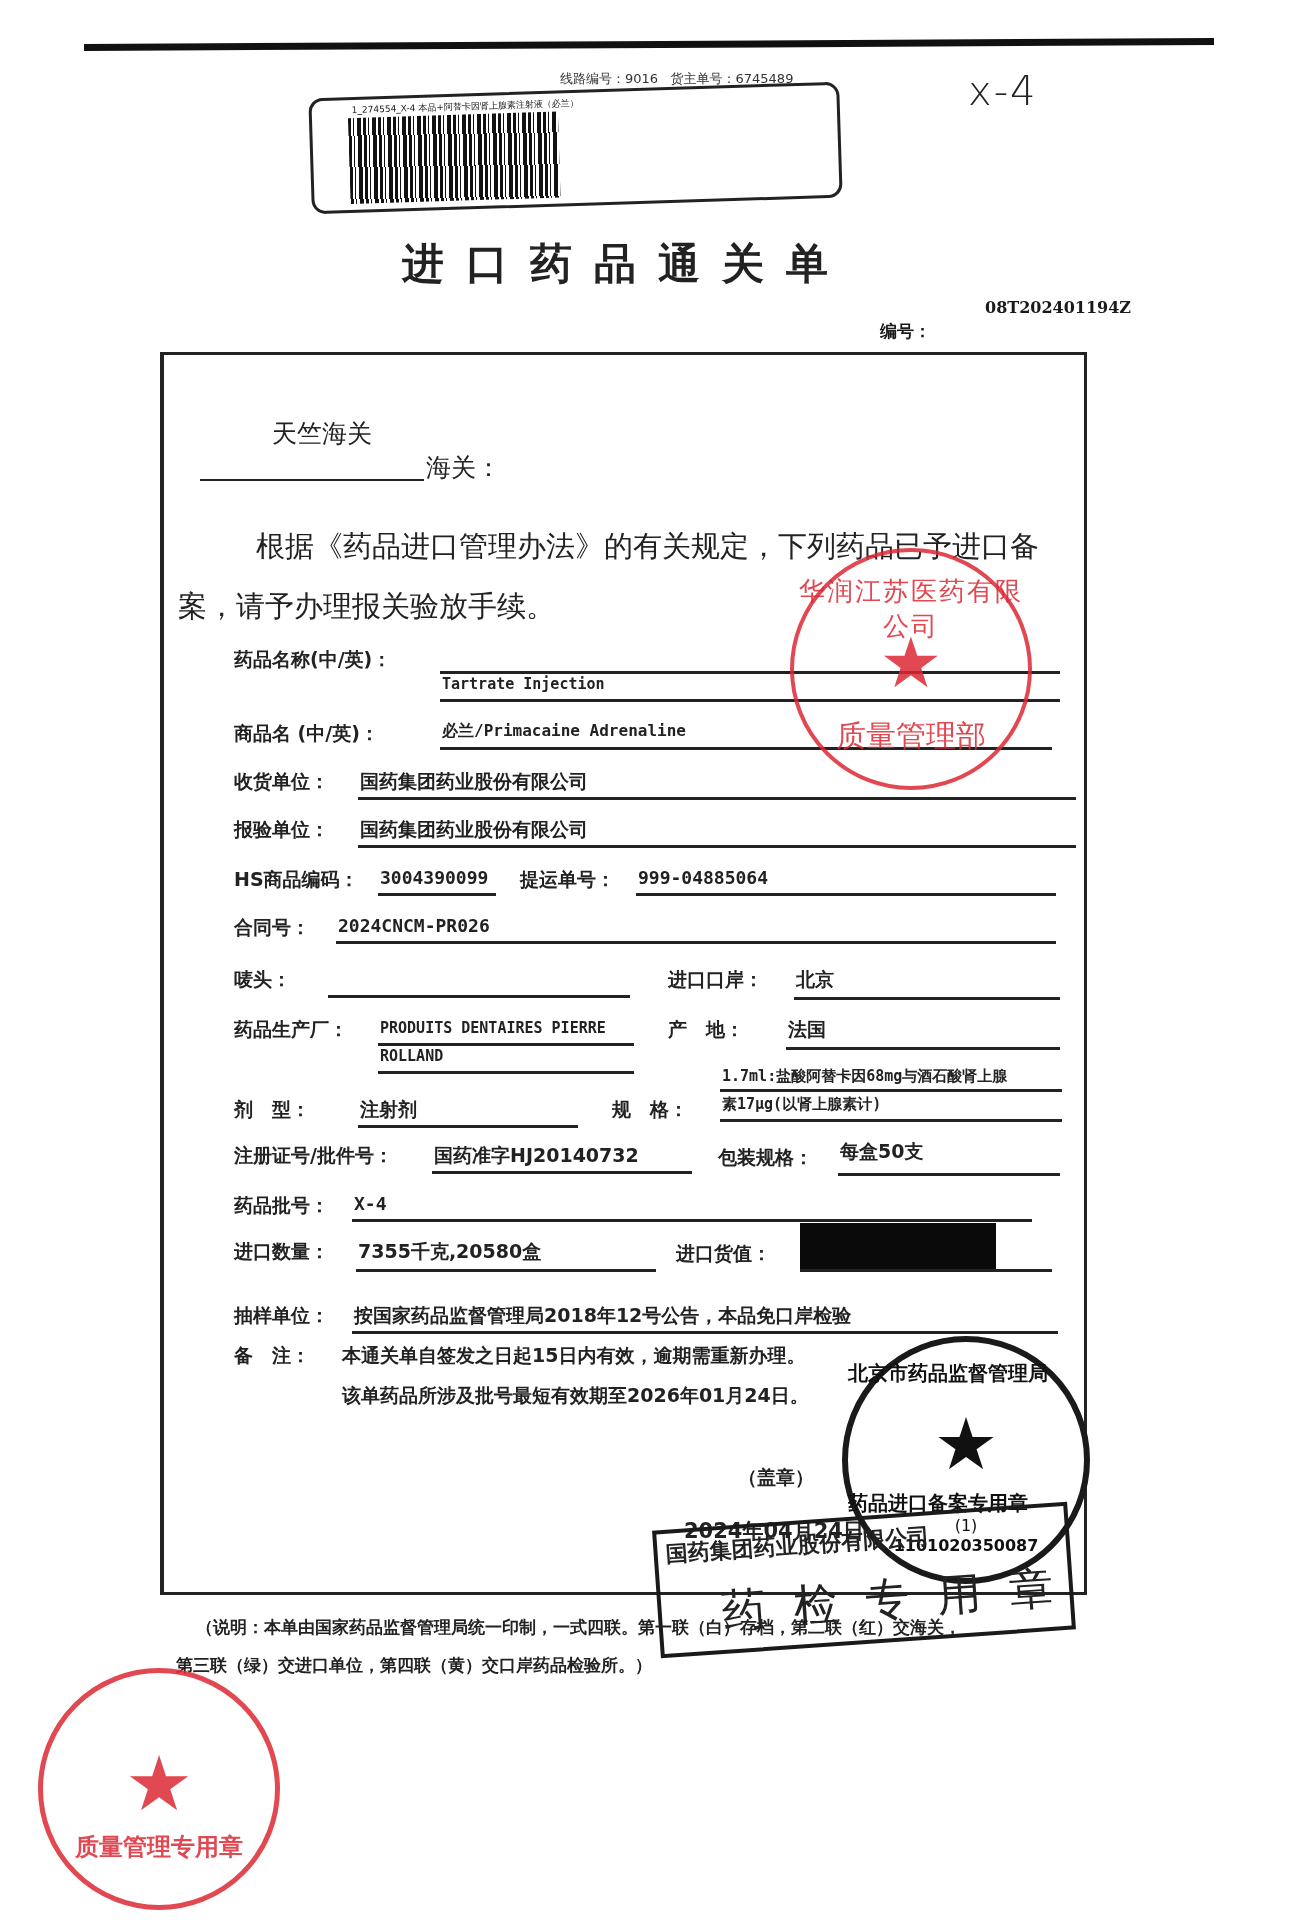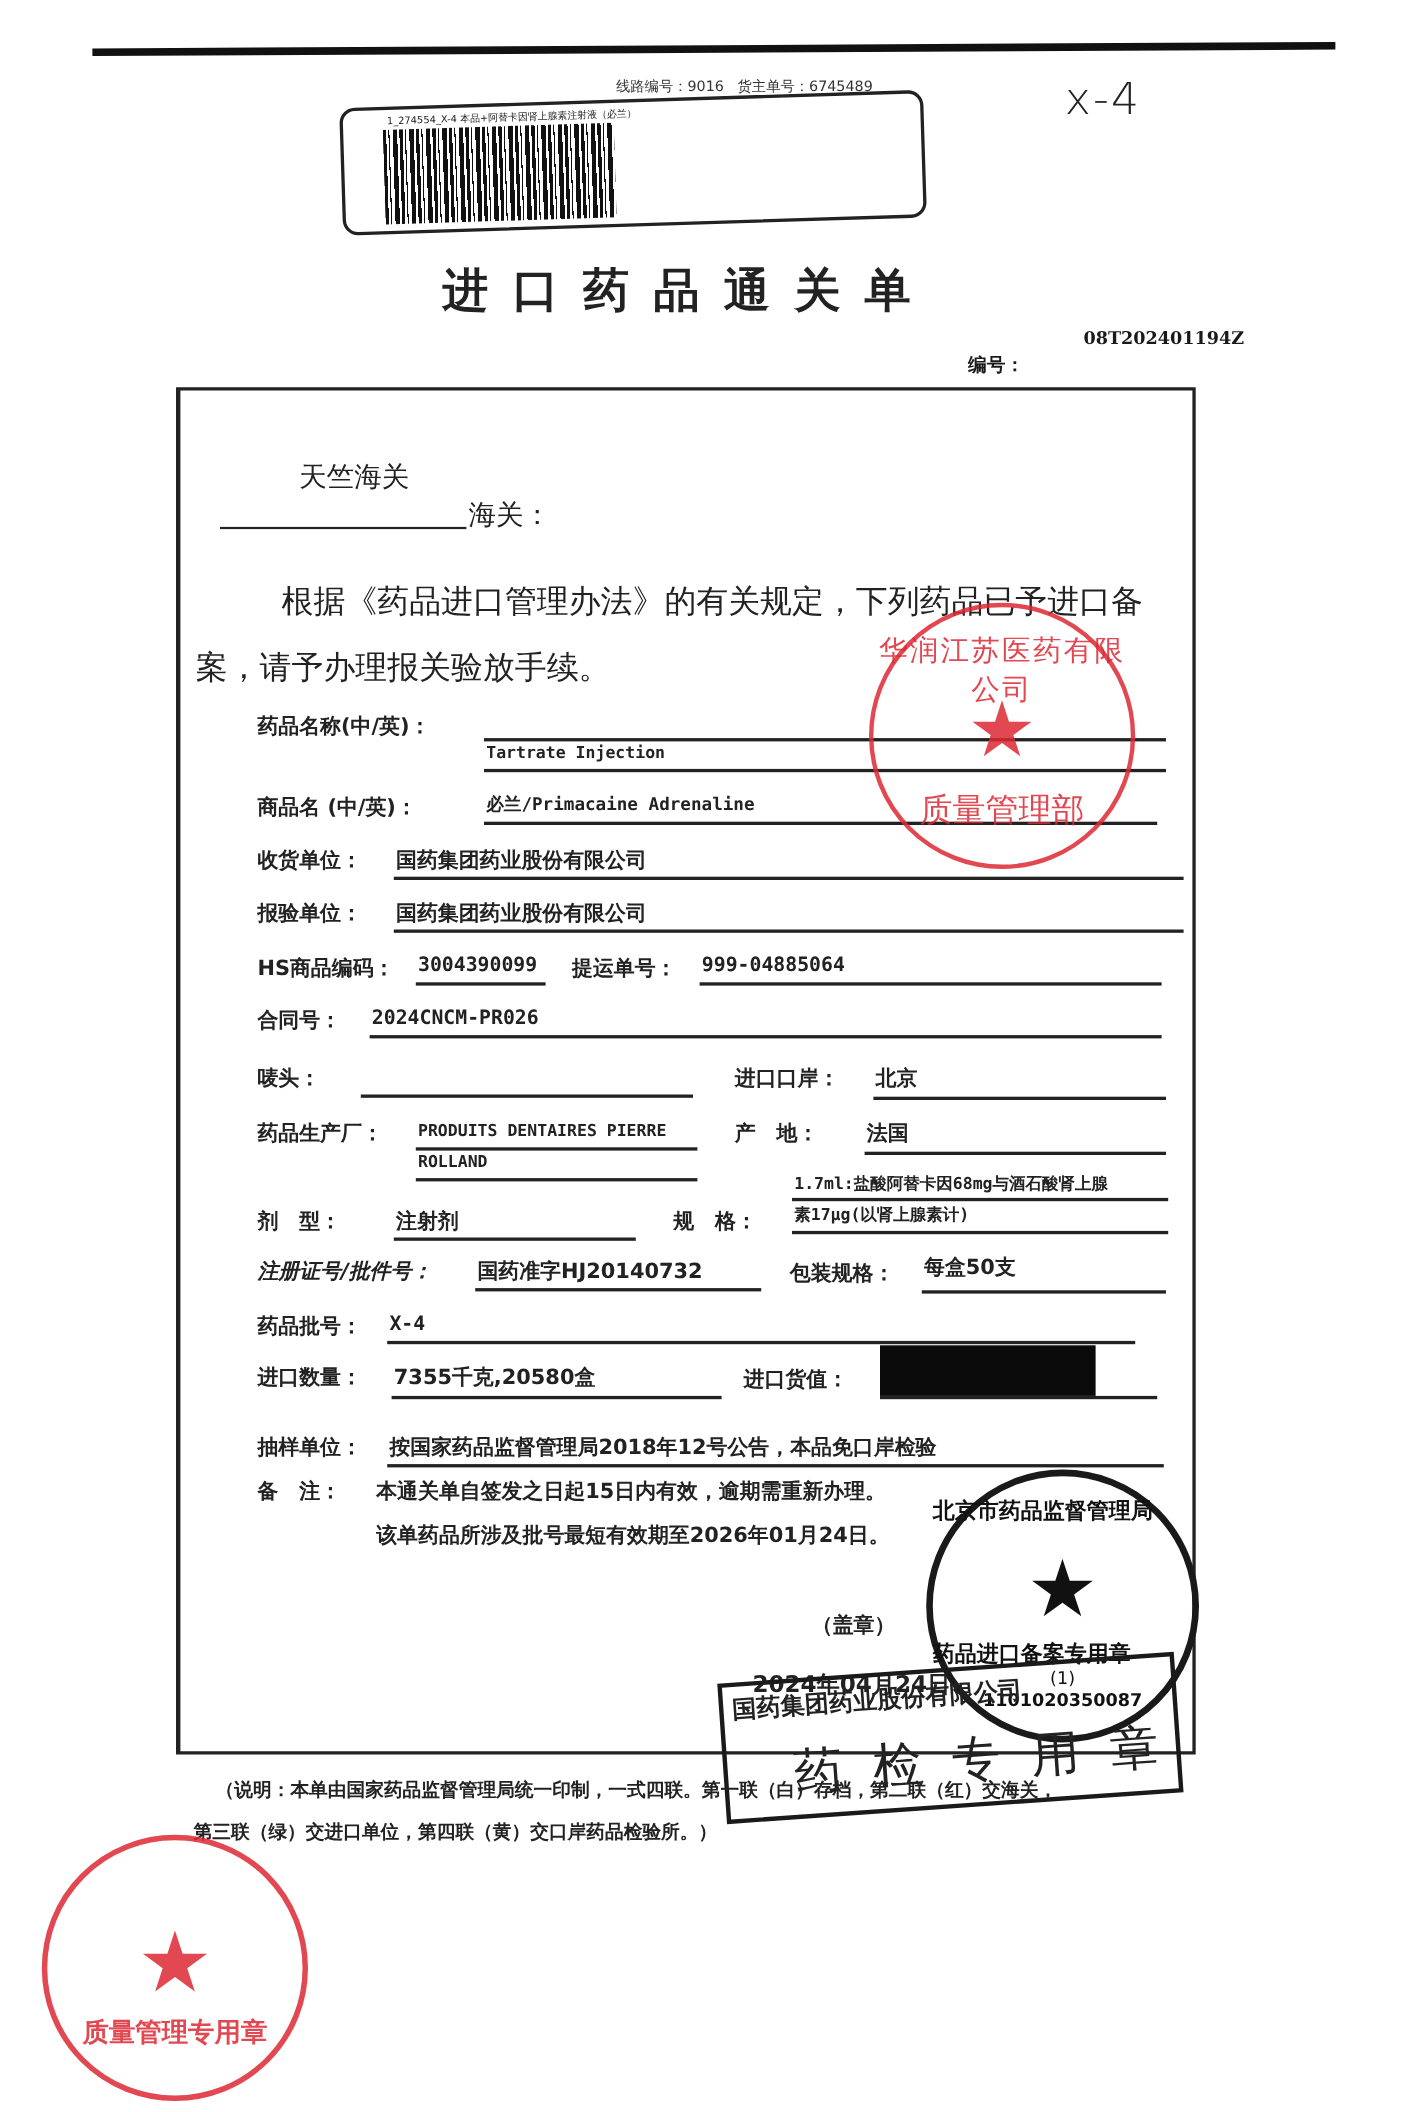--- a/index.html
+++ b/index.html
@@ -105,21 +105,21 @@
 
   <div class="t lbl" style="left:70px; top:742px;">剂　型：</div>
   <div class="t lbl" style="left:196px; top:742px;">注射剂</div>
   <div class="line" style="left:194px; top:770px; width:220px;"></div>
   <div class="t lbl" style="left:448px; top:742px;">规　格：</div>
   <div class="t val" style="left:558px; top:712px; font-size:15px;">1.7ml:盐酸阿替卡因68mg与酒石酸肾上腺</div>
   <div class="line" style="left:556px; top:734px; width:342px;"></div>
   <div class="t val" style="left:558px; top:740px; font-size:15px;">素17μg(以肾上腺素计)</div>
   <div class="line" style="left:556px; top:764px; width:342px;"></div>
 
-  <div class="t lbl" style="left:70px; top:788px;font-style:italic;">注册证号/批件号：</div>
+  <div class="t lbl" style="left:70px; top:788px;">注册证号/批件号：</div>
   <div class="t lbl" style="left:270px; top:788px;">国药准字HJ20140732</div>
   <div class="line" style="left:268px; top:816px; width:260px;"></div>
   <div class="t lbl" style="left:554px; top:790px;">包装规格：</div>
   <div class="t lbl" style="left:676px; top:784px;">每盒50支</div>
   <div class="line" style="left:674px; top:818px; width:222px;"></div>
 
   <div class="t lbl" style="left:70px; top:838px;">药品批号：</div>
   <div class="t val" style="left:190px; top:838px;">X-4</div>
   <div class="line" style="left:188px; top:864px; width:680px;"></div>
 

